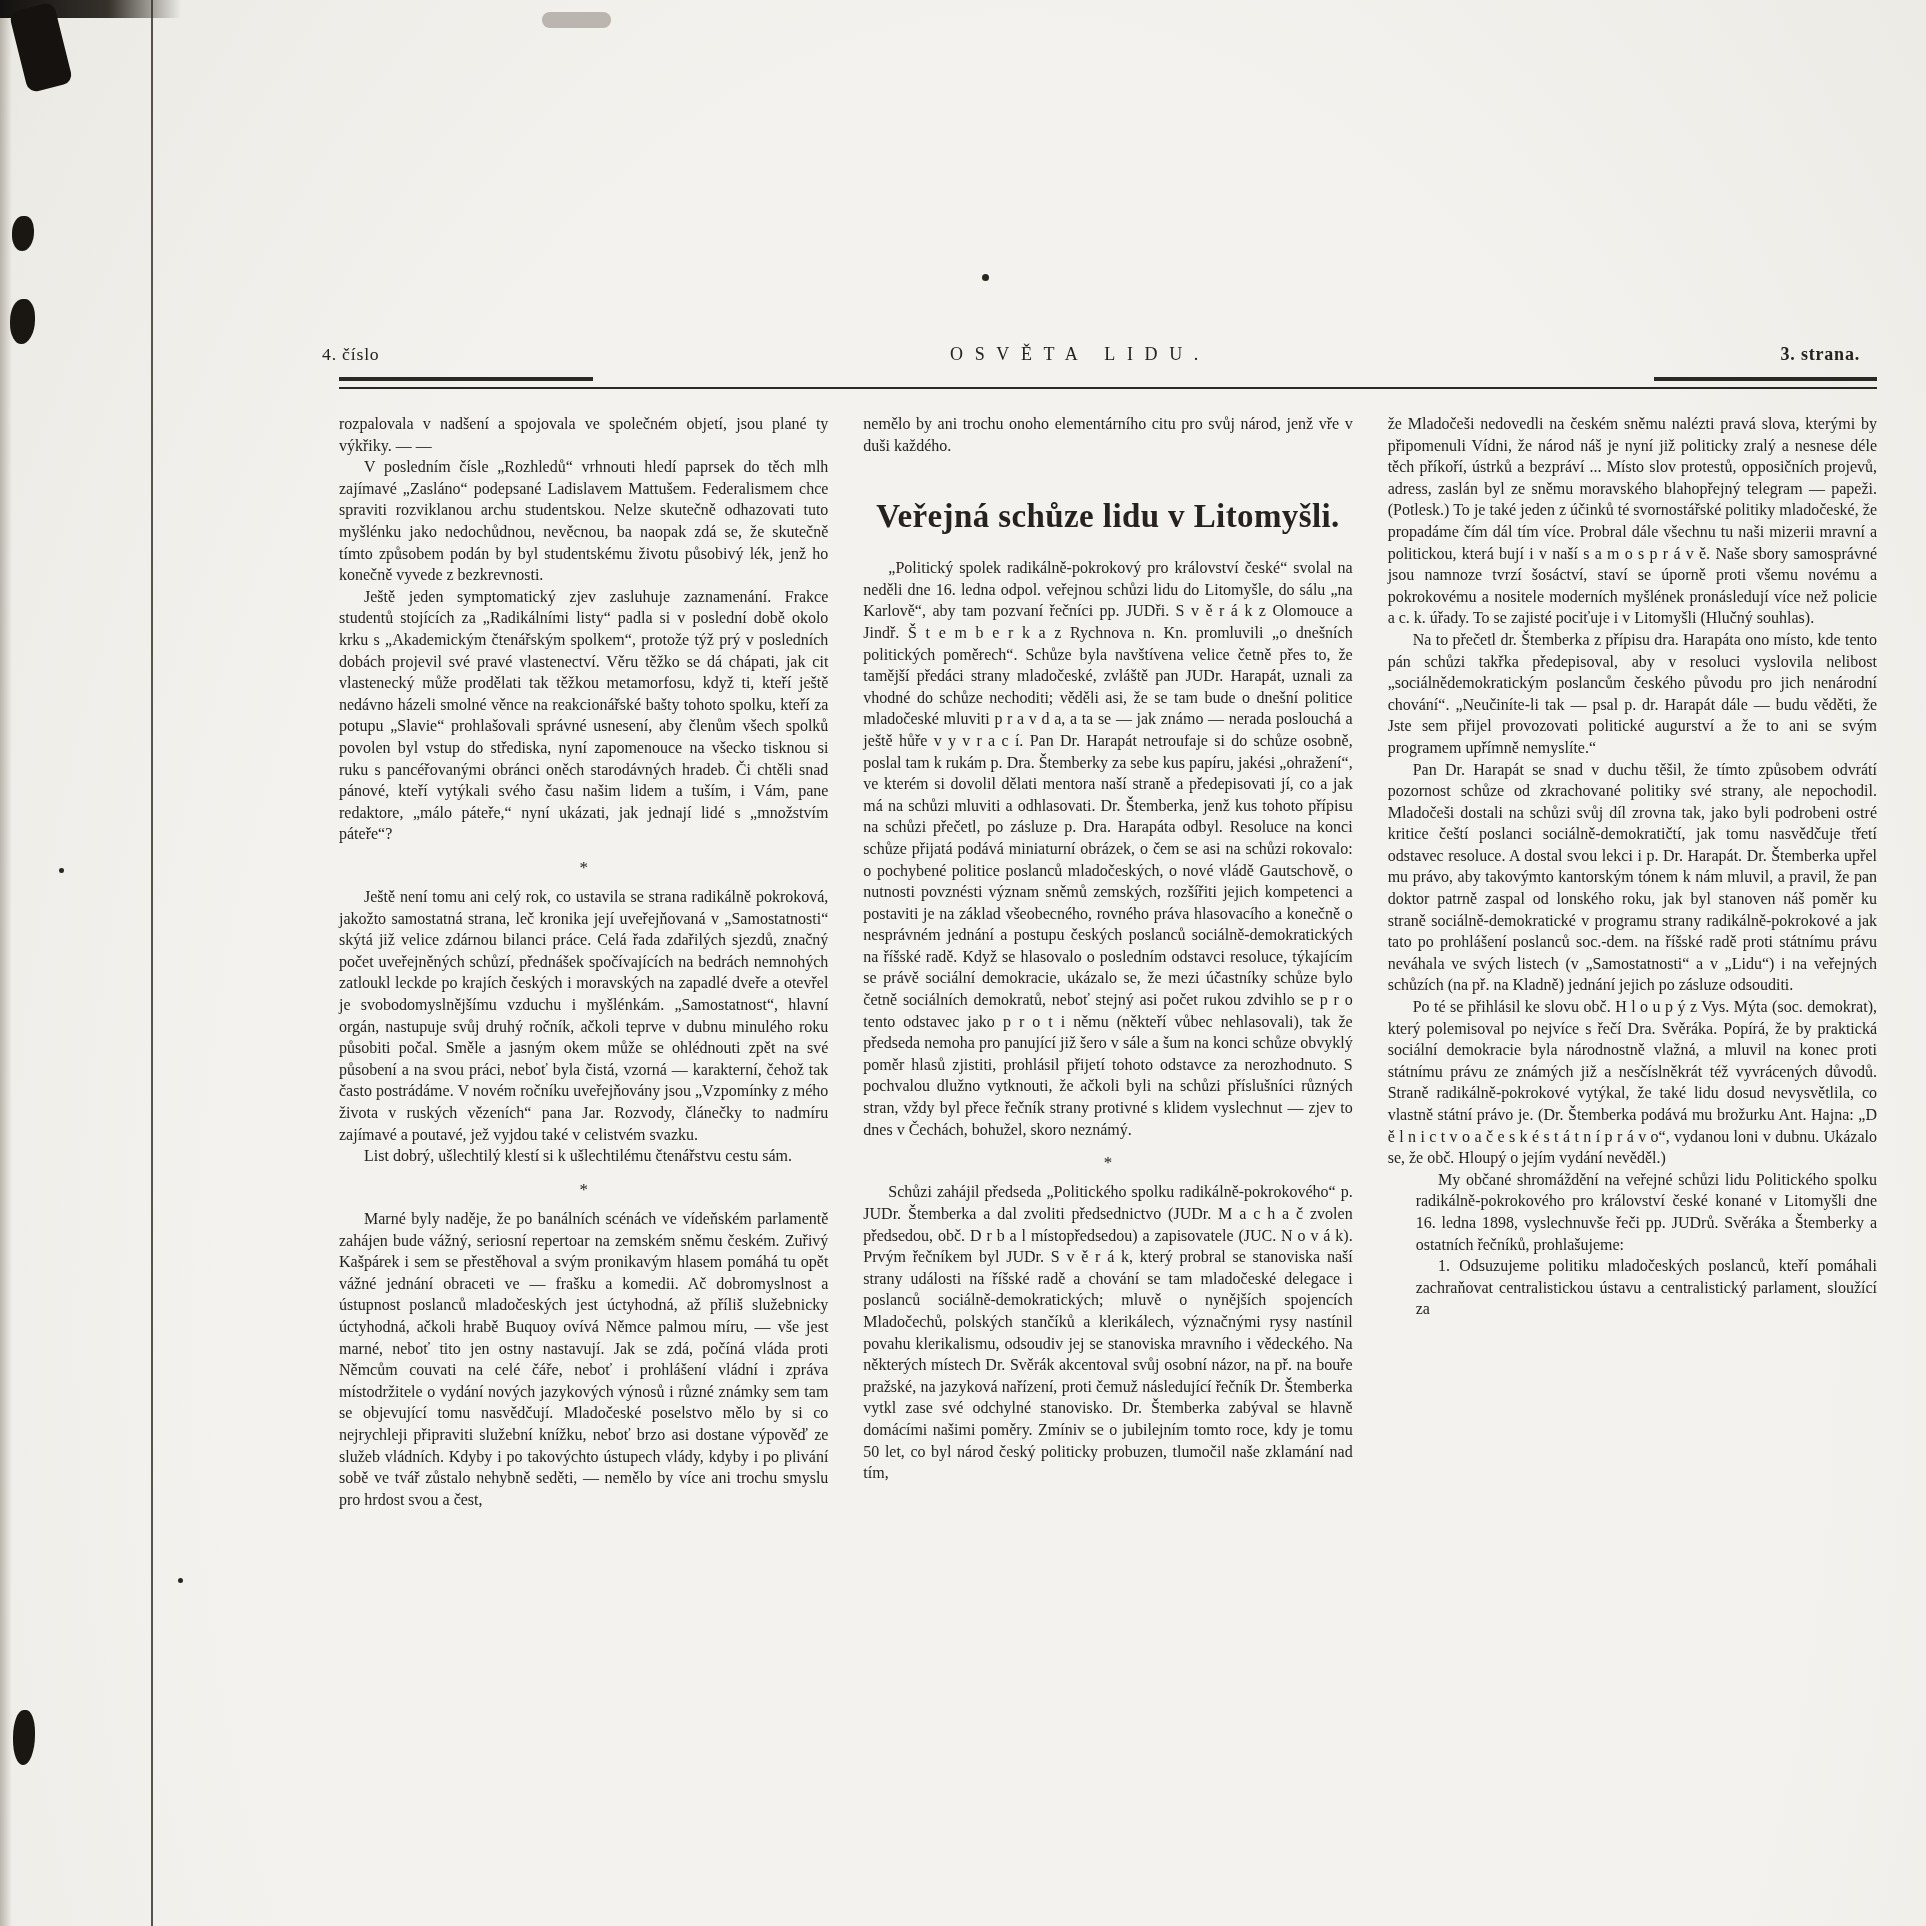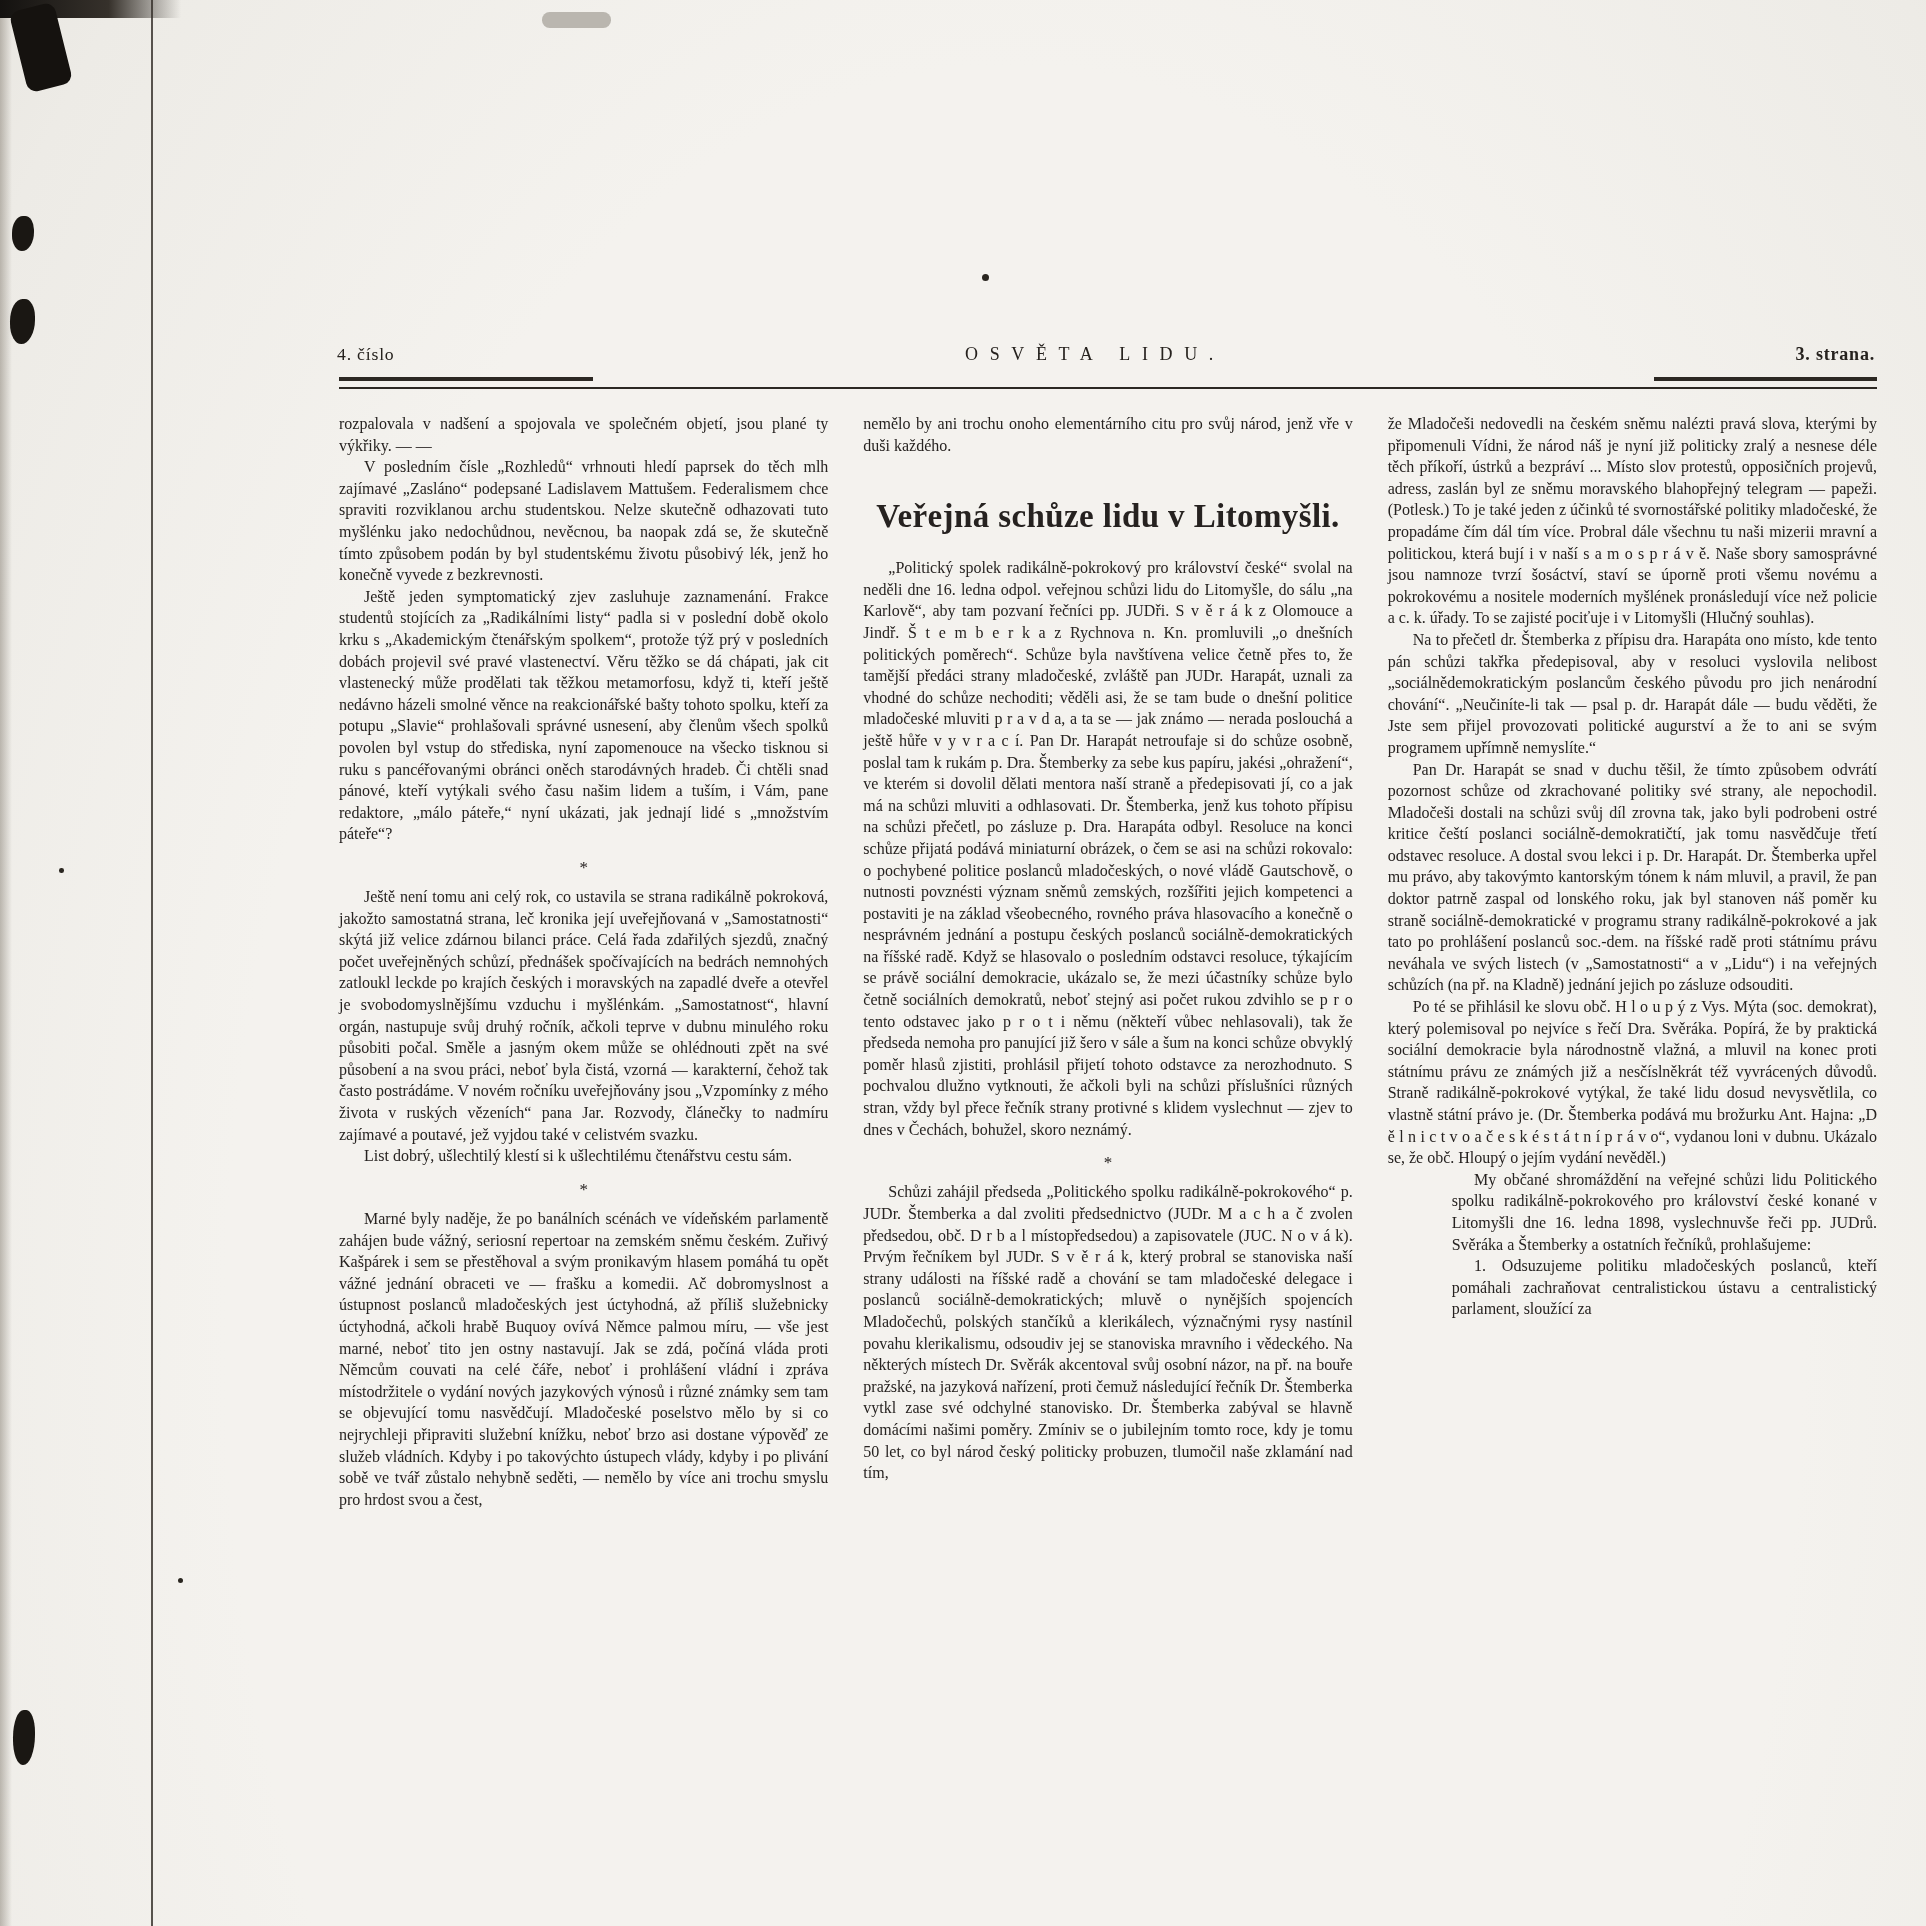--- a/index.html
+++ b/index.html
@@ -24,21 +24,21 @@
     background: linear-gradient(90deg, #141210 0%, #36312b 60%, rgba(60,55,48,0) 100%); }
   .clip-mark { position:absolute; left:17.7px; top:6.2px; width:46px; height:83px;
     background:#15120f; border-radius: 10px; transform: rotate(-14deg); }
   .blob { position:absolute; background:#1a1713; border-radius: 50% 40% 55% 45%; }
   .smudge-top { position:absolute; left:542px; top:11.6px; width:69px; height:16px;
     background:#8d877d; opacity:.55; border-radius: 7.7px; }
   .speck { position:absolute; background:#2a2620; border-radius:50%; }
 
   
   .masthead {
-    position: absolute; left: 337px; top: 344px; width: 1538px;
+    position: absolute; left: 322px; top: 344px; width: 1538px;
     display: flex; justify-content: space-between; align-items: baseline;
   }
   .masthead .issue { font-size: 17.7px; letter-spacing: 0.8px; }
   .masthead .title { font-size: 18px; letter-spacing: 11.6px; font-weight: 500; }
   .masthead .pageno { font-size: 18px; font-weight: 700; letter-spacing: 0.8px; }
   .masthead-rule {
     position: absolute; left: 339px; top: 387px; width: 1538px; height: 2.3px;
     background: #2c2823;
   }
   .rule-seg { position: absolute; height: 3.5px; background: #2c2823; top: -10px; }
@@ -63,21 +63,21 @@
     text-align: center; text-indent: 0;
     font-size: 17px; line-height: 19px;
     margin: 13px 0 9.2px;
   }
   .article-heading {
     font-size: 33px; line-height: 34px; font-weight: 700;
     text-align: center; text-indent: 0;
     margin: 43px 0 24px;
     letter-spacing: 0.4px;
   }
-  .resolution { margin-left: 64px; }
+  .resolution { margin-left: 28px; }
   .resolution p { text-indent: 22.3px; }
 </style>
 </head>
 <body>
 
 <div class="page">
 
   <div class="edge-shade"></div>
   <div class="fold-line"></div>
   <div class="corner-smudge-tl"></div>

